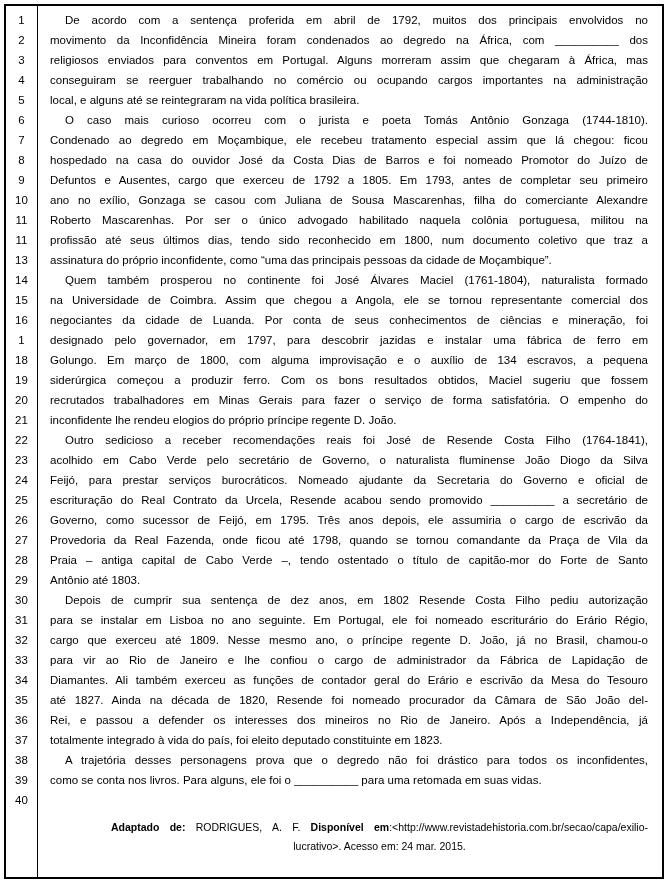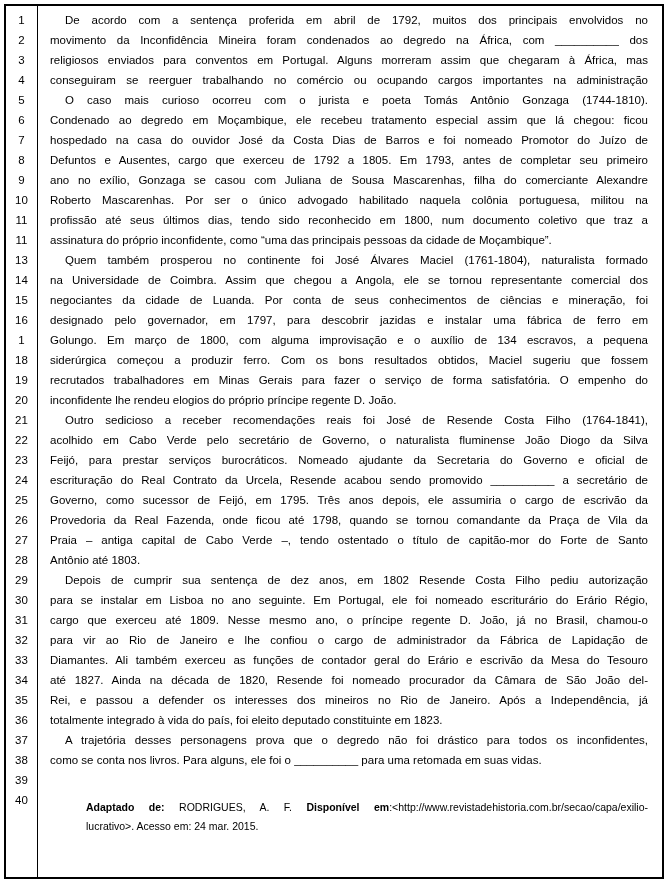--- a/index.html
+++ b/index.html
@@ -56,32 +56,32 @@
     margin-left: 6px;
   }
   .line.para-start {
     text-indent: 15px;
   }
   .line.para-end {
     text-align-last: left;
   }
   .citation {
     margin-top: 28px;
-    margin-left: 42px;
+    margin-left: 67px;
     font-size: 10.5px;
     line-height: 19px;
   }
   .cite-line1 {
     text-align: justify;
     text-align-last: justify;
     height: 19px;
     overflow: hidden;
   }
   .cite-line2 {
-    text-align: left;
+    text-align: center;
     height: 19px;
     overflow: hidden;
   }
   .bold {
     font-weight: bold;
   }
 </style>
 </head>
 <body>
 
@@ -127,20 +127,21 @@
       <div class="num">38</div>
       <div class="num">39</div>
       <div class="num">40</div>
     </div>
   <div class="content">
     <div id="lines-container">
         <div class="line para-start">De acordo com a sentença proferida em abril de 1792, muitos dos principais envolvidos no</div>
         <div class="line">movimento da Inconfidência Mineira foram condenados ao degredo na África, com __________ dos</div>
         <div class="line">religiosos enviados para conventos em Portugal. Alguns morreram assim que chegaram à África, mas</div>
         <div class="line">conseguiram se reerguer trabalhando no comércio ou ocupando cargos importantes na administração</div>
+        <div class="line para-end">local, e alguns até se reintegraram na vida política brasileira.</div>
         <div class="line para-start">O caso mais curioso ocorreu com o jurista e poeta Tomás Antônio Gonzaga (1744-1810).</div>
         <div class="line">Condenado ao degredo em Moçambique, ele recebeu tratamento especial assim que lá chegou: ficou</div>
         <div class="line">hospedado na casa do ouvidor José da Costa Dias de Barros e foi nomeado Promotor do Juízo de</div>
         <div class="line">Defuntos e Ausentes, cargo que exerceu de 1792 a 1805. Em 1793, antes de completar seu primeiro</div>
         <div class="line">ano no exílio, Gonzaga se casou com Juliana de Sousa Mascarenhas, filha do comerciante Alexandre</div>
         <div class="line">Roberto Mascarenhas. Por ser o único advogado habilitado naquela colônia portuguesa, militou na</div>
         <div class="line">profissão até seus últimos dias, tendo sido reconhecido em 1800, num documento coletivo que traz a</div>
         <div class="line para-end">assinatura do próprio inconfidente, como “uma das principais pessoas da cidade de Moçambique”.</div>
         <div class="line para-start">Quem também prosperou no continente foi José Álvares Maciel (1761-1804), naturalista formado</div>
         <div class="line">na Universidade de Coimbra. Assim que chegou a Angola, ele se tornou representante comercial dos</div>

